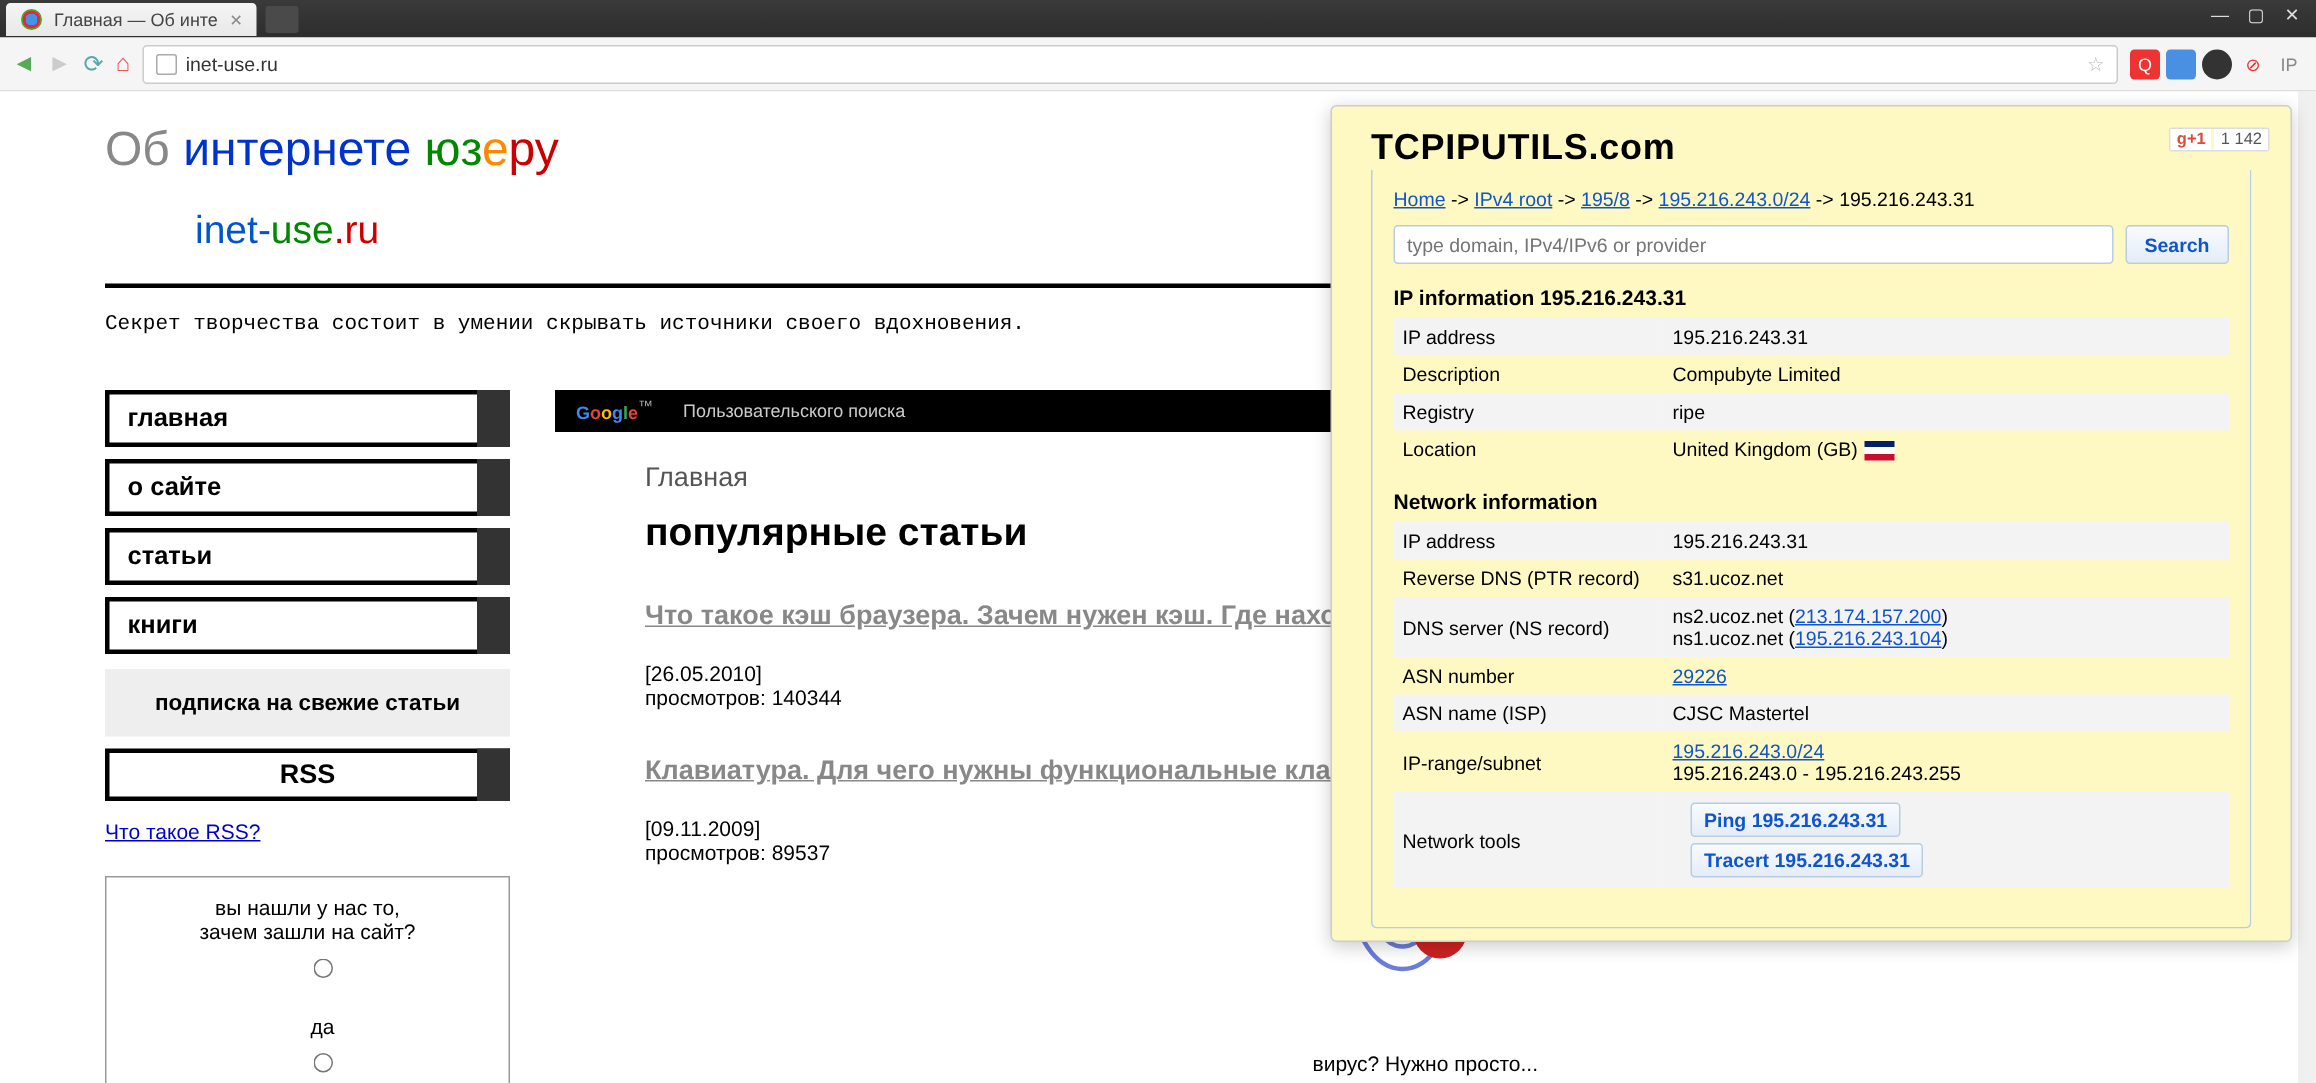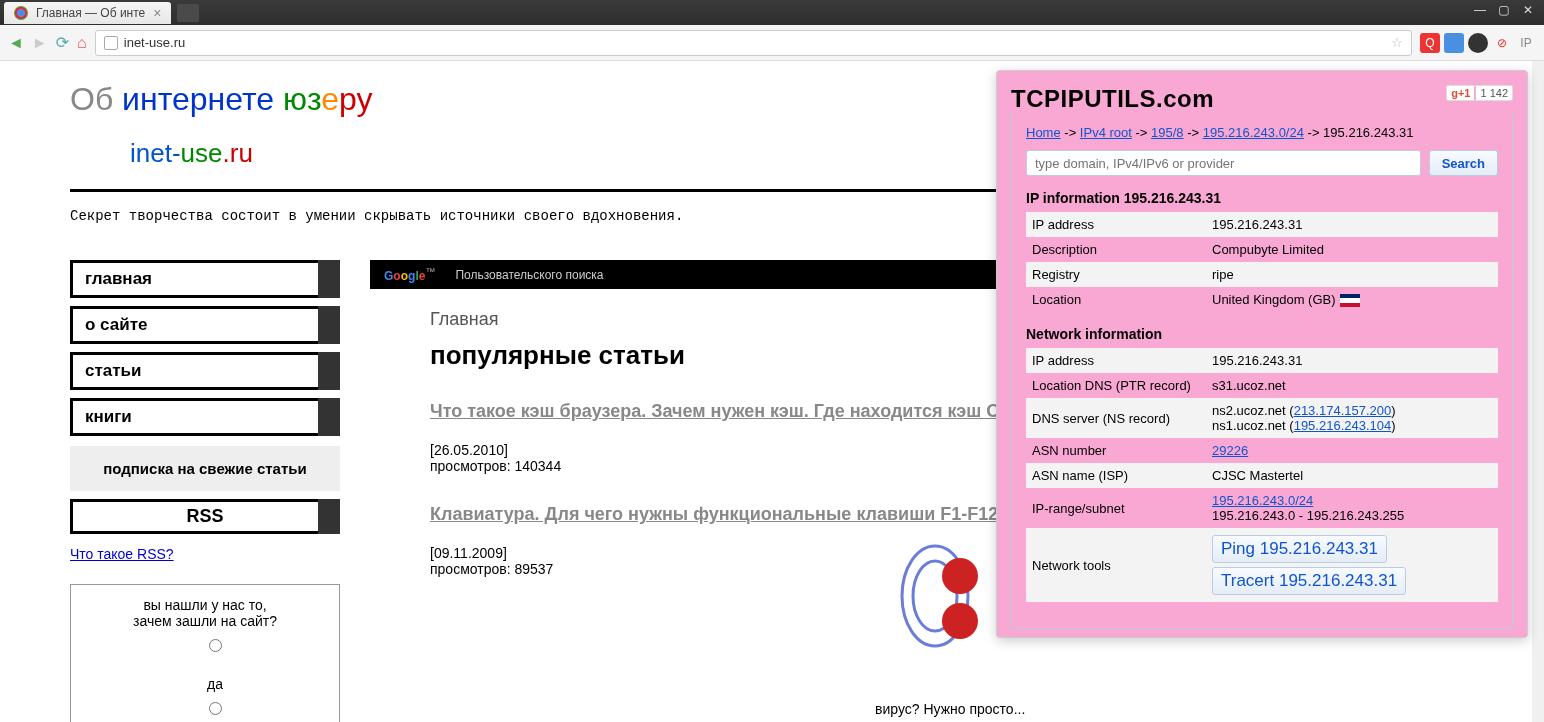--- a/index.html
+++ b/index.html
@@ -47,42 +47,42 @@
 .art{margin-bottom:30px;}
 .art a{color:#888;font-weight:bold;text-decoration:underline;font-size:18px;}
 .meta{display:flex;justify-content:space-between;margin-top:20px;font-size:14px;align-items:flex-end;}
 .cat{color:#888;text-decoration:underline;}
 .date{color:#000;}
 .views{color:#000;}
 .col2{width:auto;}
 .col2 a{color:#888;font-weight:bold;text-decoration:underline;font-size:18px;}
 .circles{position:absolute;left:900px;top:480px;}
 
-.popup{position:absolute;right:16px;top:70px;width:532px;background:#f9a8d4;border:1px solid #ccc;border-radius:4px;box-shadow:0 3px 12px rgba(0,0,0,0.2);padding:14px 14px 8px;}
+.popup{position:absolute;right:16px;top:70px;width:641px;background:#fef9c3;border:1px solid #ccc;border-radius:4px;box-shadow:0 3px 12px rgba(0,0,0,0.2);padding:14px 26px 8px;}
 .plogo{font-size:24px;font-weight:bold;letter-spacing:0.5px;}
 .gplus{position:absolute;right:14px;top:14px;display:flex;align-items:center;gap:2px;font-size:11px;border:1px solid #ddd;border-radius:2px;}
 .gplus span:first-child{background:#fff;color:#dd4b39;padding:1px 4px;font-weight:bold;text-align:right;}
 .gplus span:last-child{background:#fff;padding:1px 4px;color:#555;}
 .tabs{display:flex;background:linear-gradient(to bottom,#f4f8fc,#e6eef8);border:1px solid #b8cde2;border-radius:4px 4px 0 0;margin-top:10px;}
 .ptab{padding:6px 14px;color:#1155cc;font-size:13px;font-weight:bold;border-right:1px solid #b8cde2;cursor:pointer;}
 .ptab.active{background:#fff;border-bottom:1px solid #fff;margin-bottom:-1px;color:#333;}
 .ptab:last-child{border-right:none;}
 .pbody{border:1px solid #b8cde2;border-top:none;border-radius:0 0 4px 4px;padding:12px 14px;}
 .bcrumb{font-size:13px;margin-bottom:10px;}
 .bcrumb a{color:#1155cc;text-decoration:underline;}
 .srow{display:flex;gap:8px;margin-bottom:14px;}
 .sinput{flex:1;height:26px;border:1px solid #b8cde2;border-radius:3px;padding:0 8px;font-size:13px;}
 .sbtn{background:linear-gradient(to bottom,#f8fbff,#e4ecf6);border:1px solid #b8cde2;border-radius:3px;padding:4px 12px;color:#1155cc;font-weight:bold;font-size:13px;}
 .sect{font-weight:bold;font-size:14px;margin-bottom:6px;}
 .tbl{width:100%;font-size:13px;border-collapse:collapse;margin-bottom:14px;}
 .tbl td{padding:5px 6px;}
 .tbl tr:nth-child(odd){background:#f3f3f3;}
 .tbl td:first-child{width:180px;}
 .tbl a{color:#1155cc;text-decoration:underline;}
-.toolbtn{display:inline-block;background:linear-gradient(to bottom,#f8fbff,#e4ecf6);border:1px solid #b8cde2;border-radius:3px;padding:3px 8px;color:#1155cc;font-weight:normal;font-size:17px;margin:2px 0;}
+.toolbtn{display:inline-block;background:linear-gradient(to bottom,#f8fbff,#e4ecf6);border:1px solid #b8cde2;border-radius:3px;padding:3px 8px;color:#1155cc;font-weight:bold;font-size:13px;margin:2px 12px;}
 .flag{display:inline-block;width:20px;height:13px;background:linear-gradient(to bottom,#012169 33%,#fff 33%,#fff 66%,#C8102E 66%);vertical-align:middle;margin-left:4px;position:relative;}
 .rightstray{position:absolute;left:875px;top:640px;font-size:14px;}
 </style>
 </head>
 <body>
 
 <div class="tabbar">
   <div class="tab">
     <span style="width:14px;height:14px;background:radial-gradient(circle,#4a90e2 40%,#e24 40% 60%,#4a2 60%);border-radius:50%;"></span>
     <span>Главная — Об инте</span>
@@ -245,21 +245,21 @@
       </table>
 
     <div class="sect">Network information</div>
     <table class="tbl">
       <tbody>
           <tr>
             <td>IP address</td>
             <td>195.216.243.31</td>
           </tr>
       <tr>
-            <td>Location DNS (PTR record)</td>
+            <td>Reverse DNS (PTR record)</td>
             <td>s31.ucoz.net</td>
           </tr>
       <tr>
             <td>DNS server (NS record)</td>
             <td>
         <span>ns2.ucoz.net (</span><a>213.174.157.200</a><span>)</span><br>
         <span>ns1.ucoz.net (</span><a>195.216.243.104</a><span>)</span>
       </td>
           </tr>
       <tr>

